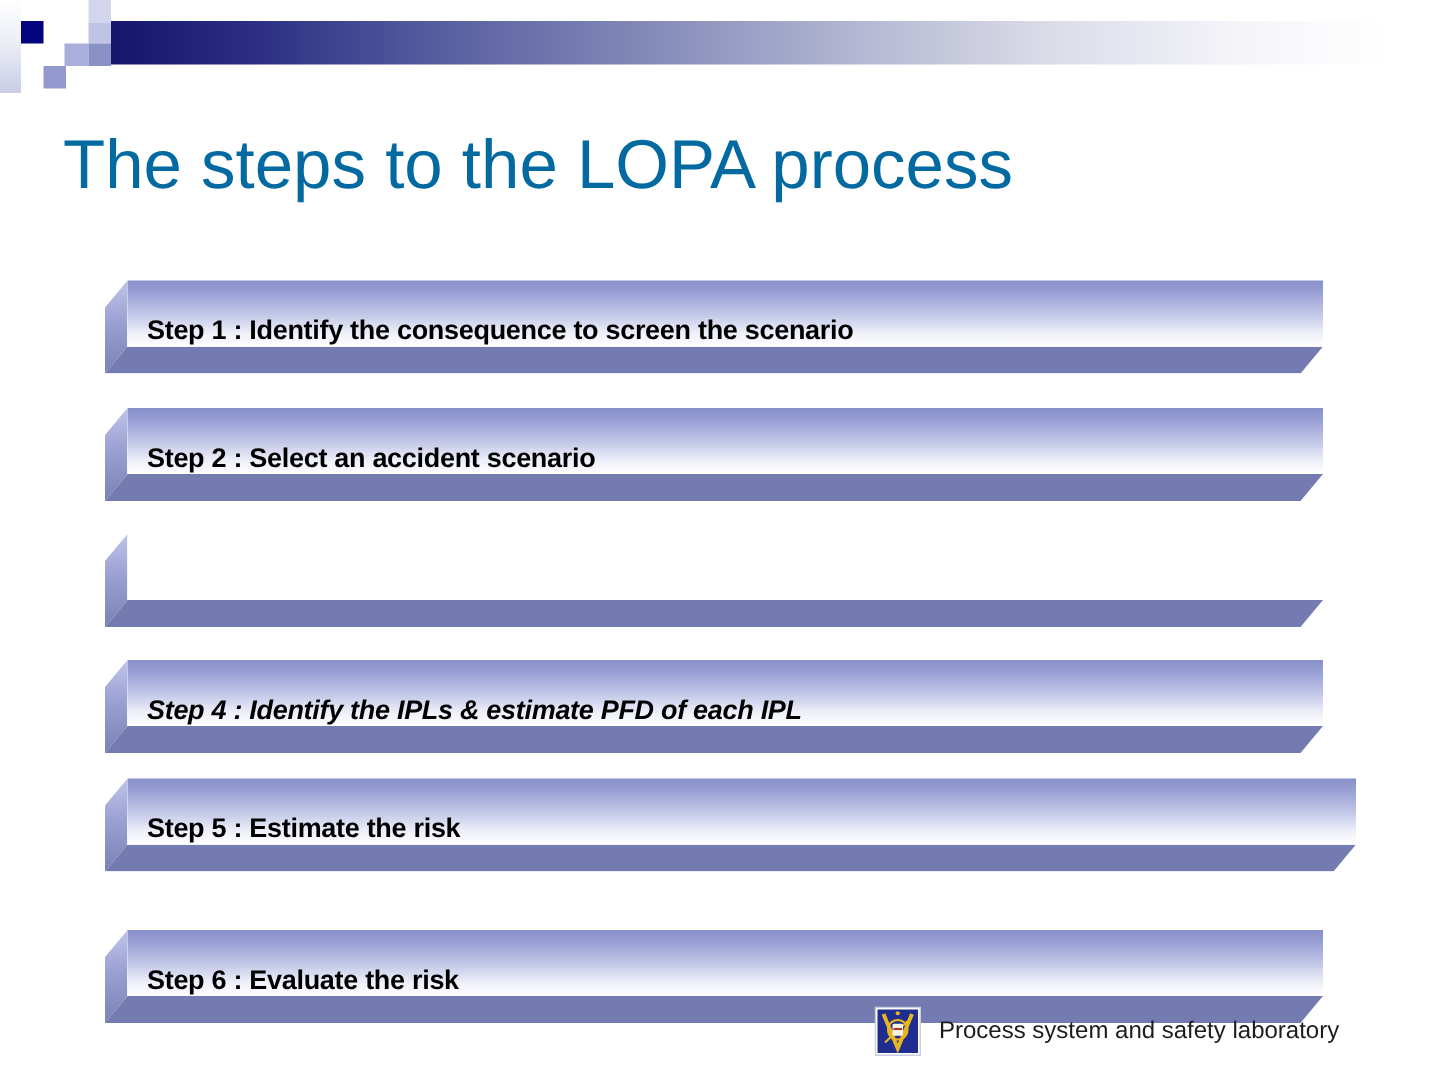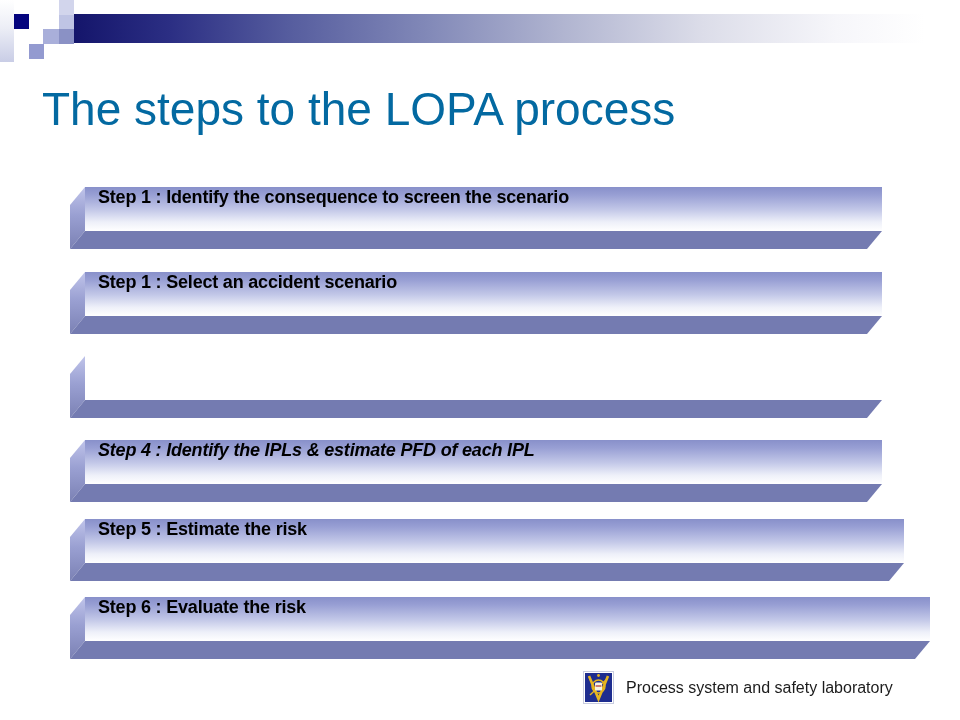--- a/index.html
+++ b/index.html
@@ -38,27 +38,27 @@
     white-space:nowrap; letter-spacing:0;
   }
 
   
   .step-box { position:absolute; left:70px; width:812px; height:62px; }
   .step-box:nth-of-type(1) { top:187px; }
   .step-box:nth-of-type(2) { top:272px; }
   .step-box:nth-of-type(3) { top:356px; }
   .step-box:nth-of-type(4) { top:440px;font-style:italic; }
   .step-box:nth-of-type(5) { top:519px;padding-left:22px; }
-  .step-box:nth-of-type(6) { top:597px;padding-left:48px; }
+  .step-box:nth-of-type(6) { top:620px; }
 
   .face {
     position:absolute; left:15px; right:0; top:0; height:44px;
     background:linear-gradient(180deg,
       #8890ca 0%, #989fd4 18%, #c3c8e8 52%, #eef0f9 80%, #ffffff 100%);
-    display:flex; align-items:flex-start;
+    display:flex; align-items:flex-end;
     padding-left:13px; box-sizing:border-box;
   }
   .face .step-label {
     font-size:18px; font-weight:700; color:#000;
     letter-spacing:-0.2px; white-space:nowrap;
   }
   .side {
     position:absolute; left:0; top:0; width:15px; height:62px;
     clip-path:polygon(100% 0, 100% 71%, 0 100%, 0 29%);
     background:linear-gradient(180deg,#c0c4ea 0%, #9aa0d2 45%, #7b81b4 100%);
@@ -98,21 +98,21 @@
       <div class="side"></div>
       <div class="bevel"></div>
       <div class="face">
         <span class="step-label">Step 1 : Identify the consequence to screen the scenario</span>
       </div>
     </div>
     <div class="step-box">
       <div class="side"></div>
       <div class="bevel"></div>
       <div class="face">
-        <span class="step-label">Step 1 : Select an accident scenario</span>
+        <span class="step-label">Step 2 : Select an accident scenario</span>
       </div>
     </div>
     <div class="step-box">
       <div class="side"></div>
       <div class="bevel"></div>
     </div>
     <div class="step-box">
       <div class="side"></div>
       <div class="bevel"></div>
       <div class="face">

